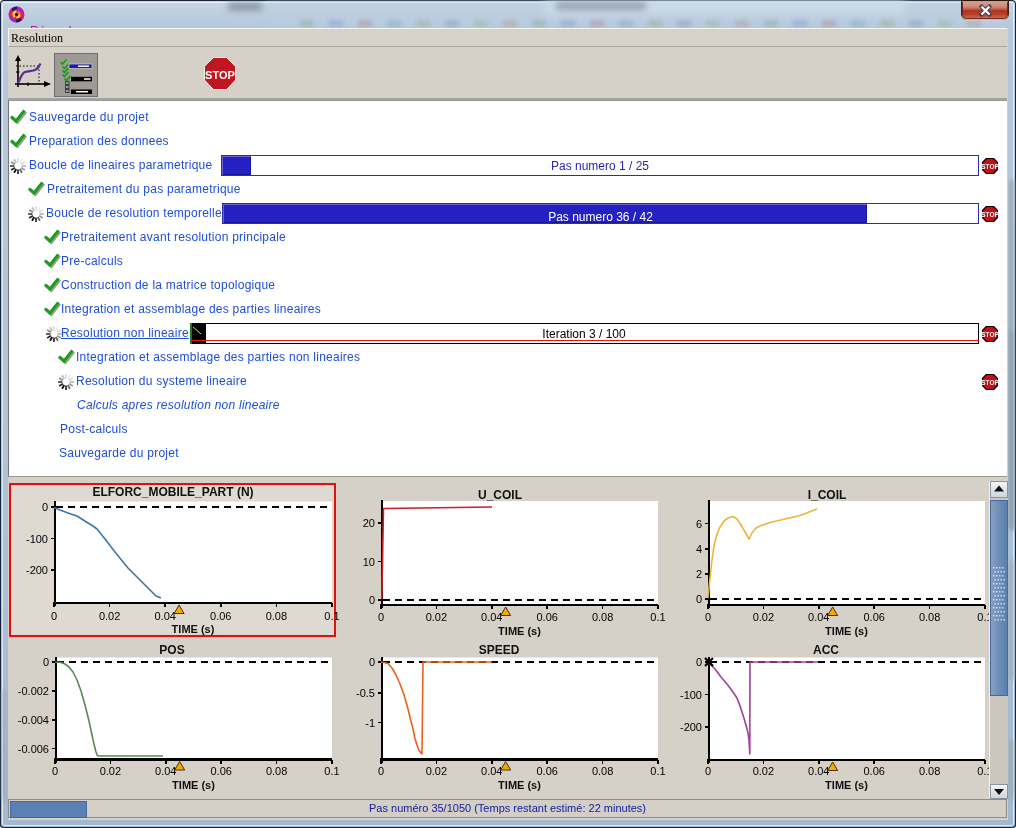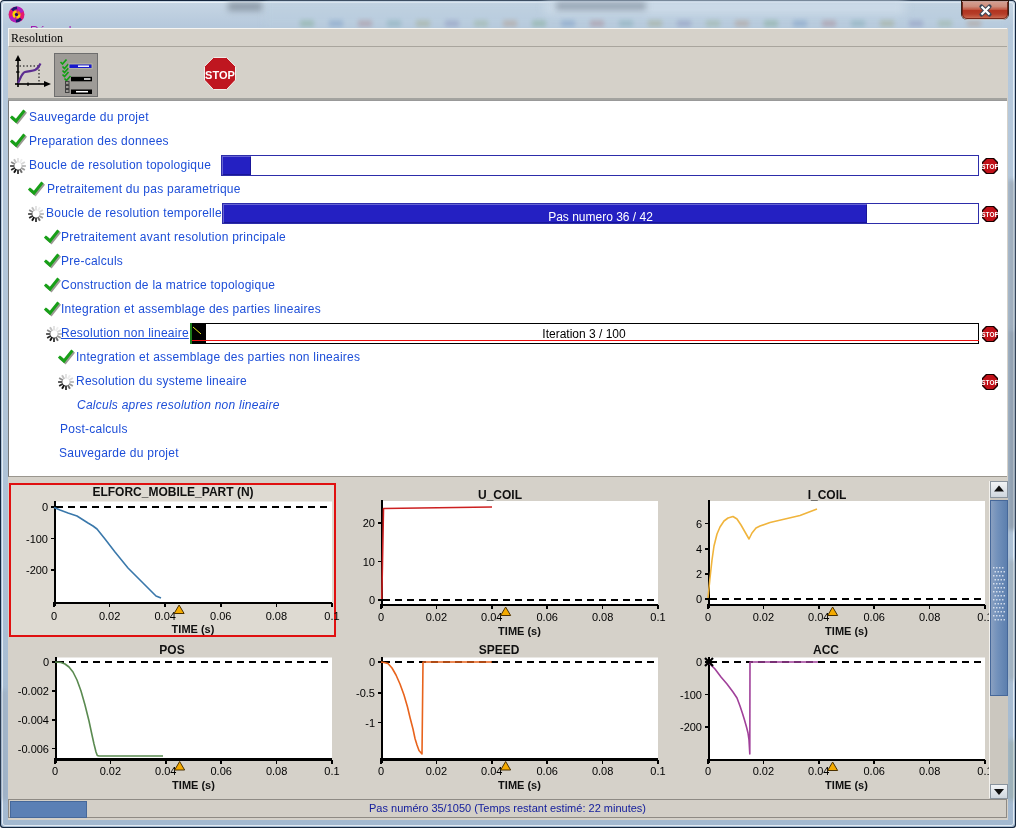--- a/index.html
+++ b/index.html
@@ -154,27 +154,28 @@
       <line x1="12.5" y1="9" x2="16.9" y2="9" stroke="#bcbcbc" stroke-width="1.9" stroke-linecap="butt"></line>
       <line x1="12.031088913245537" y1="10.75" x2="15.841600689897067" y2="12.95" stroke="#9a9a9a" stroke-width="1.9" stroke-linecap="butt"></line>
       <line x1="10.75" y1="12.031088913245535" x2="12.950000000000001" y2="15.841600689897065" stroke="#6a6a6a" stroke-width="1.9" stroke-linecap="butt"></line>
       <line x1="9" y1="12.5" x2="9" y2="16.9" stroke="#3a3a3a" stroke-width="1.9" stroke-linecap="butt"></line>
       <line x1="7.250000000000001" y1="12.031088913245537" x2="5.050000000000002" y2="15.841600689897067" stroke="#101010" stroke-width="1.9" stroke-linecap="butt"></line>
       <line x1="5.968911086754464" y1="10.75" x2="2.1583993101029337" y2="12.95" stroke="#282828" stroke-width="1.9" stroke-linecap="butt"></line>
       <line x1="5.5" y1="9" x2="1.0999999999999996" y2="9.000000000000002" stroke="#555555" stroke-width="1.9" stroke-linecap="butt"></line>
       <line x1="5.968911086754465" y1="7.25" x2="2.1583993101029346" y2="5.049999999999999" stroke="#8a8a8a" stroke-width="1.9" stroke-linecap="butt"></line>
       <line x1="7.249999999999998" y1="5.968911086754465" x2="5.049999999999996" y2="2.1583993101029364" stroke="#c0c0c0" stroke-width="1.9" stroke-linecap="butt"></line>
     </svg>
-    <div class="trow" style="left: 29px; top: 158px;">Boucle de resolution topologique</div>
+    <div class="trow" style="left: 29px; top: 158px;">Boucle de lineaires parametrique</div>
     <svg width="16" height="16" style="position: absolute; left: 982px; top: 158px;">
       <polygon points="4.7,0.25 11.3,0.25 15.75,4.7 15.75,11.3 11.3,15.75 4.7,15.75 0.25,11.3 0.25,4.7" fill="#c01018" stroke="#1a0000" stroke-width="1.4"></polygon>
       <text x="8" y="10.56" text-anchor="middle" font-size="6.4" font-weight="bold" fill="#fff" font-family="Liberation Sans">STOP</text>
     </svg>
     <div class="pbar1" style="left:221px;top:155px;width:758px;height:21px;">
       <div class="pfill" style="left:0;top:0;width:29px;height:19px;"></div>
+      <div class="ptext" style="top:3px;color:#2824bc;">Pas numero 1 / 25</div>
     </div>
     <svg width="17" height="16" style="position: absolute; left: 28px; top: 181px;">
       <path d="M2 8.5 L6 12 L13.5 2.5" fill="none" stroke="#9a9a92" stroke-width="3" stroke-linecap="square" transform="translate(1.4,1.4)"></path>
       <path d="M2 8.5 L6 12 L13.5 2.5" fill="none" stroke="#18a018" stroke-width="3" stroke-linecap="square"></path>
     </svg>
     <div class="trow" style="left: 47px; top: 182px;">Pretraitement du pas parametrique</div>
     <svg width="18" height="18" style="position: absolute; left: 27px; top: 205px;">
       <line x1="9" y1="5.5" x2="9" y2="1.0999999999999996" stroke="#e2e2e2" stroke-width="1.9" stroke-linecap="butt"></line>
       <line x1="10.75" y1="5.968911086754465" x2="12.950000000000001" y2="2.1583993101029346" stroke="#eeeeee" stroke-width="1.9" stroke-linecap="butt"></line>
       <line x1="12.031088913245537" y1="7.25" x2="15.841600689897067" y2="5.050000000000001" stroke="#d8d8d8" stroke-width="1.9" stroke-linecap="butt"></line>

